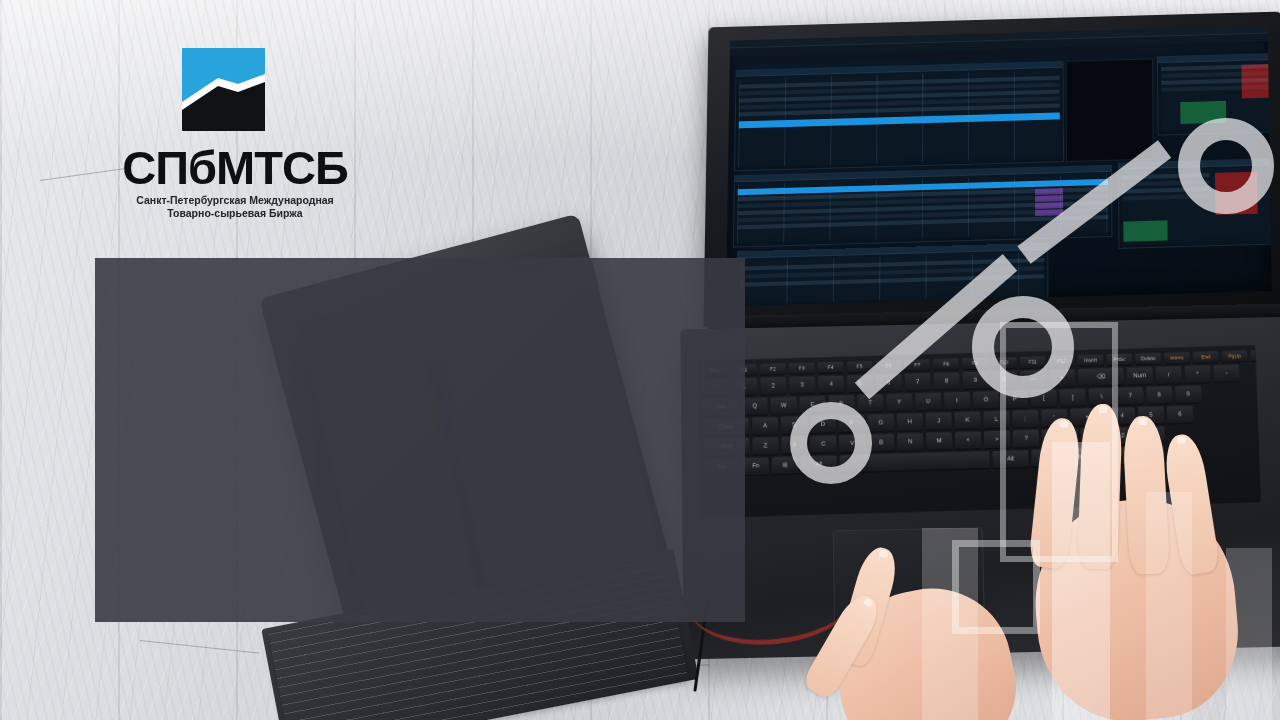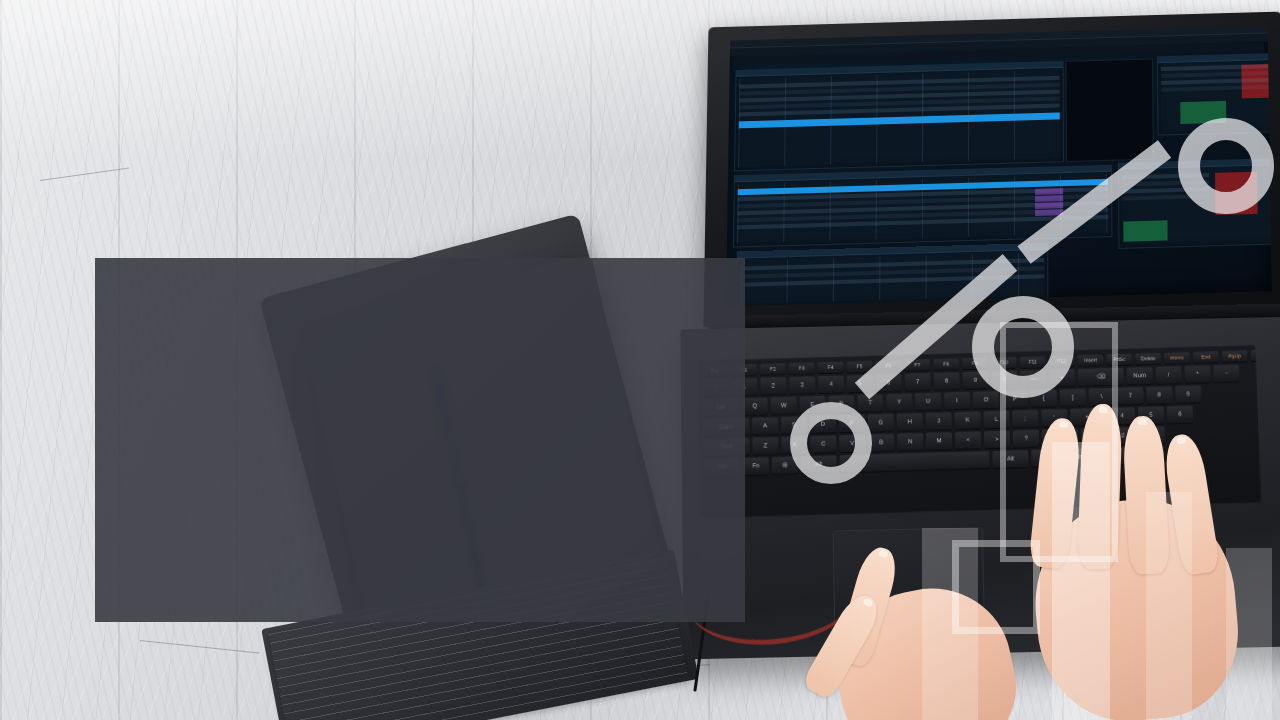--- a/index.html
+++ b/index.html
@@ -475,16 +475,30 @@
     <div class="sqr" style="left:1000px;top:322px;width:118px;height:240px;border-width:6px;"></div>
 
     <div class="link" style="left:862px;top:380px;width:196px;transform:rotate(-41deg);"></div>
     <div class="link" style="left:1024px;top:244px;width:176px;transform:rotate(-37deg);"></div>
 
     <div class="ring" style="left:1178px;top:118px;width:96px;height:96px;"></div>
     <div class="ring" style="left:972px;top:296px;width:102px;height:102px;"></div>
     <div class="ring sm" style="left:790px;top:402px;width:82px;height:82px;"></div>
   </div>
 
+  <div class="logo">
+    <div class="mark">
+      <svg width="83" height="83" viewBox="0 0 83 83" aria-hidden="true">
+        <rect x="0" y="0" width="83" height="83" fill="#ffffff"></rect>
+        <path d="M0,0 L83,0 L83,26 L56,36 L36,30 L0,54 Z" fill="#29A3DC"></path>
+        <path d="M0,83 L83,83 L83,34 L56,44 L36,38 L0,62 Z" fill="#111214"></path>
+      </svg>
+    </div>
+    <div class="wordmark">СПбМТСБ</div>
+    <div class="logo-sub">
+      <div>Санкт-Петербургская Международная</div>
+      <div>Товарно-сырьевая Биржа</div>
+    </div>
+  </div>
 
   <div class="title-panel"></div>
 
 </div>
 
 </body></html>

